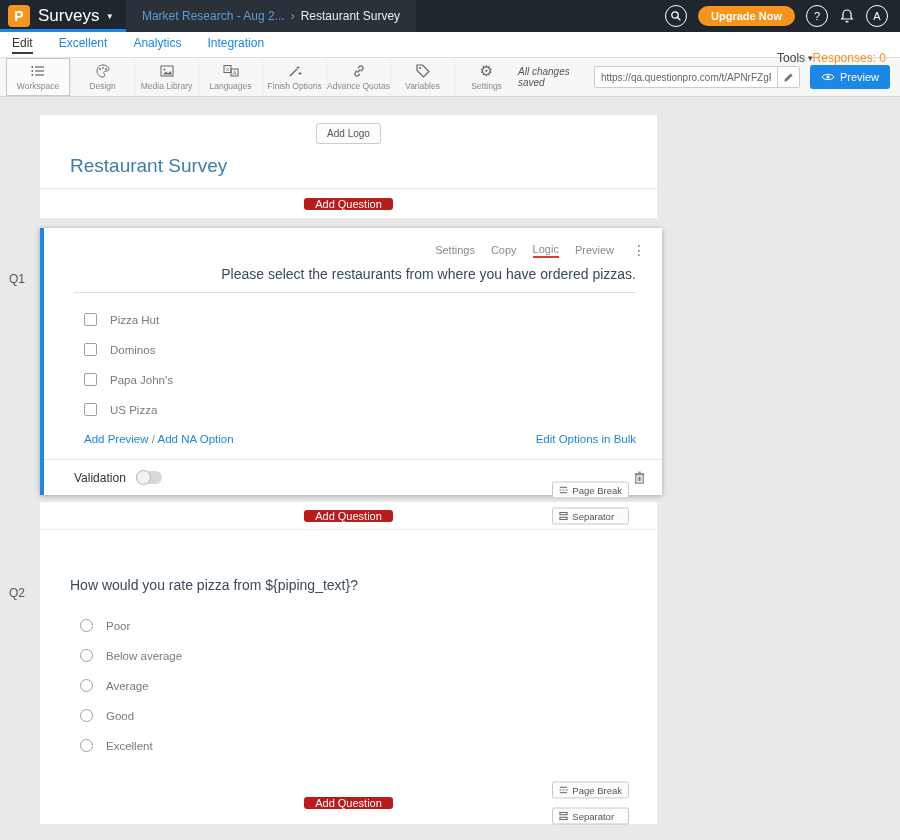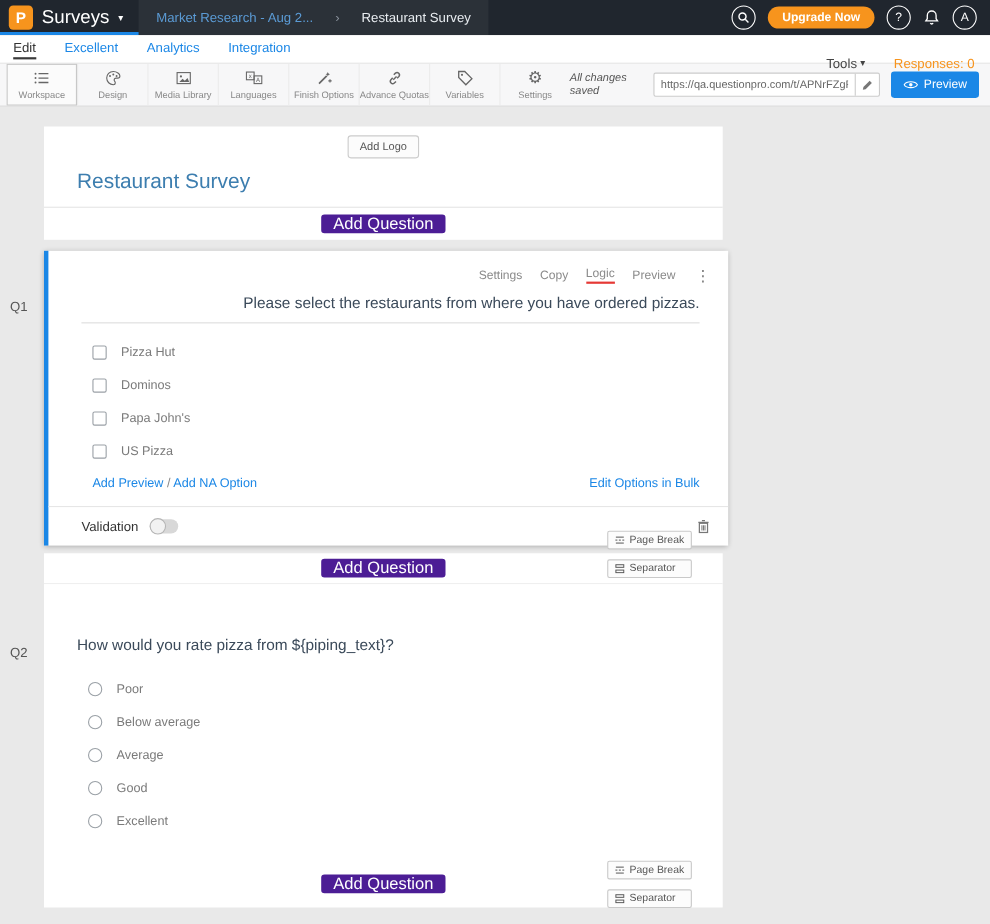--- a/index.html
+++ b/index.html
@@ -10,38 +10,38 @@
   }
 
   
   .topbar { height: 32px; background: #20262e; display: flex; align-items: center; color: #fff; }
   .brand { display: flex; align-items: center; gap: 8px; padding: 0 14px 0 8px; height: 100%;
            box-shadow: inset 0 -3px 0 #1B87E6; cursor: pointer; }
   .logo { width: 22px; height: 22px; background: #F7941D; border-radius: 4px; color: #fff;
           font-weight: bold; font-size: 14px; display: flex; align-items: center; justify-content: center; }
   .product { font-size: 17px; }
   .caret { font-size: 9px; color: #fff; }
-  .breadcrumb { display: flex; align-items: center; gap: 20px; padding: 0 16px; height: 100%;
+  .breadcrumb { display: flex; align-items: center; gap: 6px; padding: 0 16px; height: 100%;
                 background: rgba(255,255,255,0.05); font-size: 12px; }
   .bc-parent { color: #5b9bd5; cursor: pointer; }
   .bc-sep { color: #8a929c; }
   .bc-current { color: #e8ecf0; }
   .topbar-right { margin-left: auto; display: flex; align-items: center; gap: 11px; padding-right: 12px; }
   .circle-btn { width: 22px; height: 22px; border: 1px solid #fff; border-radius: 50%;
                 display: flex; align-items: center; justify-content: center; font-size: 11px; color: #fff; cursor: pointer; }
   .upgrade { background: #F7941D; color: #fff; font-size: 11px; font-weight: bold; padding: 4px 13px;
              border-radius: 12px; border: none; cursor: pointer; font-family: inherit; }
   .bell-wrap { display: flex; align-items: center; cursor: pointer; }
 
   
   .subnav { height: 26px; background: #fff; border-bottom: 1px solid #e0e0e0; display: flex; align-items: center; font-size: 12px; }
   .tabs { display: flex; gap: 26px; margin-left: 12px; }
   .tab { color: #1B87E6; cursor: pointer; padding-bottom: 2px; }
   .tab.active { color: #333; border-bottom: 2px solid #3a3a3a; }
-  .subnav-right { margin-left: auto; display: flex; gap: 26px; margin-right: 14px; align-items: flex-end; margin-top: 26px; }
+  .subnav-right { margin-left: auto; display: flex; margin-right: 14px; align-items: flex-end; margin-top: 26px; }
   .tools { color: #444; cursor: pointer; display: flex; align-items: center; gap: 3px; }
   .tools .caret { color: #444; }
   .responses { color: #F7941D; }
 
   
   .toolbar { height: 39px; background: #f7f7f8; border-bottom: 1px solid #d8d8d8; display: flex; align-items: center; }
   .tool-items { display: flex; height: 100%; align-items: stretch; margin-left: 6px; }
   .tool-item { width: 64px; display: flex; flex-direction: column; align-items: center; justify-content: center;
                gap: 2px; color: #777; cursor: pointer; }
   .tool-item + .tool-item { border-left: 1px solid #ececec; }
@@ -66,21 +66,21 @@
   .gutter-q2 { top: 489px; }
   .column { position: absolute; left: 40px; top: 18px; width: 617px; }
 
   .header-card { background: #fff; padding-top: 8px; height: 73px; }
   .add-logo { display: block; margin: 0 auto; background: #fcfcfc; border: 1px solid #ccc; border-radius: 3px;
               font-size: 10px; color: #555; padding: 4px 10px; cursor: pointer; font-family: inherit; }
   .survey-title { margin: 11px 0 0 30px; font-size: 19px; color: #3d7eaf; font-weight: 400; }
 
   .addq-strip { background: #fff; border-top: 1px solid #e8e8e8; height: 30px; display: flex;
                 align-items: center; justify-content: center; }
-  .addq-btn { background: #4c1d95; color: #fff; border: none; border-radius: 3px; font-size: 15px;
+  .addq-btn { background: #b91c1c; color: #fff; border: none; border-radius: 3px; font-size: 11px;
               padding: 0 11px; cursor: pointer; font-family: inherit; }
 
   .q1-card { margin-top: 10px; background: #fff; border-left: 4px solid #1B87E6; width: 622px;
              box-shadow: 0 1px 5px rgba(0,0,0,0.3); }
   .q-menu { display: flex; justify-content: flex-end; align-items: center; gap: 16px;
             padding: 14px 16px 0 0; font-size: 11px; color: #8a8a8a; }
   .q-menu span { cursor: pointer; }
   .q-menu .logic { border-bottom: 2px solid #e53935; padding-bottom: 1px; }
   .kebab { font-size: 14px; color: #777; margin-left: 2px; cursor: pointer; }
   .q-text { margin: 8px 26px 0 30px; font-size: 14px; color: #3b4a5a; padding-bottom: 10px; border-bottom: 1px solid #ddd; text-align: right; }

